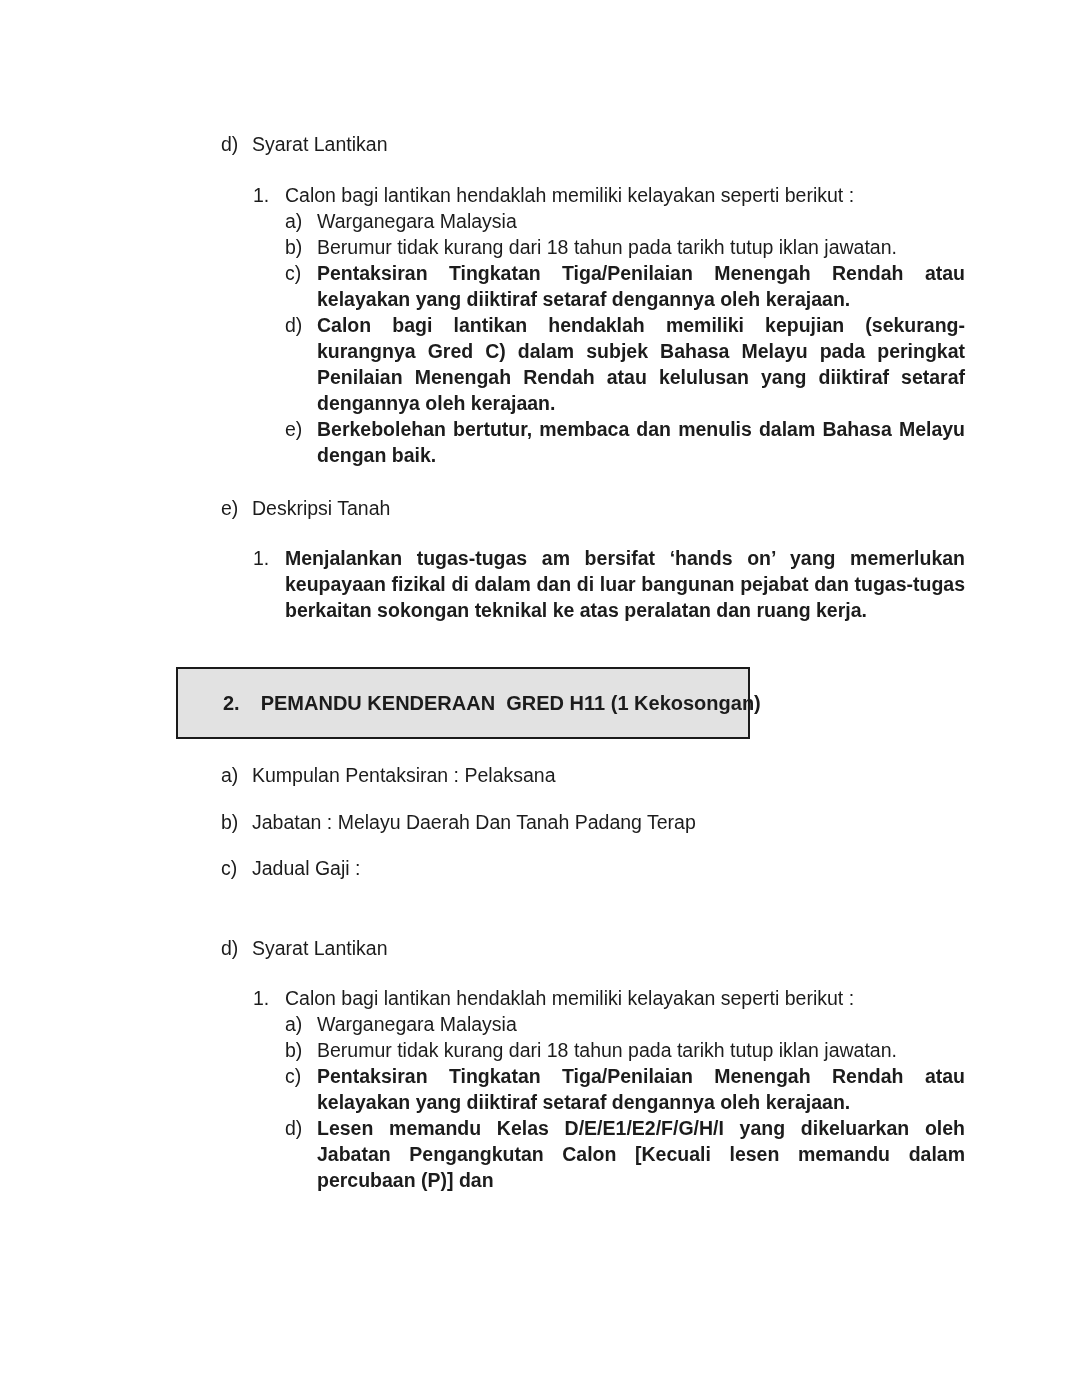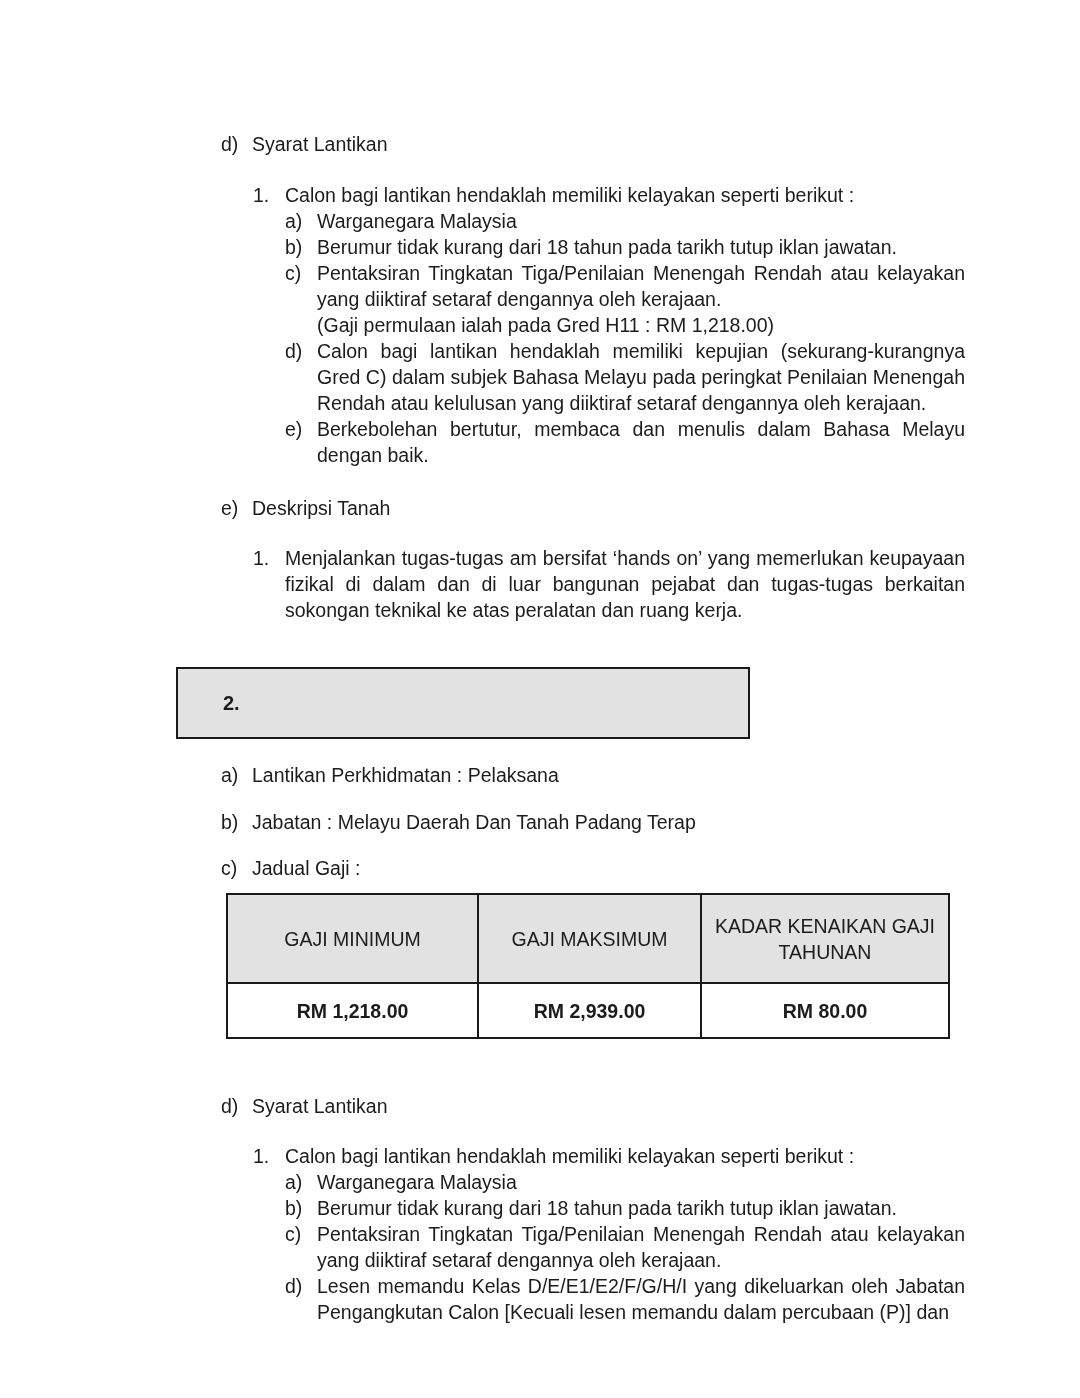--- a/index.html
+++ b/index.html
@@ -12,21 +12,21 @@
     font-size:19.5px;
     line-height:26px;
     color:#1c1c1c;
   }
   .content{box-sizing:border-box;padding:131px 115px 0 221px;}
   .row{display:flex;align-items:flex-start;}
   .lbl{flex:0 0 31px;}
   .lbl2{flex:0 0 32px;}
   .txtcol{flex:1 1 auto;min-width:0;}
   .lvl2{margin-left:32px;}
-  .just{text-align:justify;}
+  .just{text-align:justify;font-weight:bold;}
   .mt25{margin-top:25px;}
   .mt27{margin-top:27px;}
   .mt24{margin-top:24px;}
   .mt23{margin-top:23px;}
   .mt21{margin-top:21px;}
   .mt20{margin-top:20px;}
   .job-box{
     box-sizing:border-box;
     margin:44px 0 0 -45px;
     width:574px;height:72px;
@@ -83,21 +83,20 @@
               <div class="txtcol">Warganegara Malaysia</div>
             </div>
             <div class="row">
               <span class="lbl2">b)</span>
               <div class="txtcol">Berumur tidak kurang dari 18 tahun pada tarikh tutup iklan jawatan.</div>
             </div>
             <div class="row">
               <span class="lbl2">c)</span>
               <div class="txtcol">
                 <div class="just">Pentaksiran Tingkatan Tiga/Penilaian Menengah Rendah atau kelayakan yang diiktiraf setaraf dengannya oleh kerajaan.</div>
-                <div>(Gaji permulaan ialah pada Gred H11 : RM 1,218.00)</div>
               </div>
             </div>
             <div class="row">
               <span class="lbl2">d)</span>
               <div class="txtcol just">Calon bagi lantikan hendaklah memiliki kepujian (sekurang-kurangnya Gred C) dalam subjek Bahasa Melayu pada peringkat Penilaian Menengah Rendah atau kelulusan yang diiktiraf setaraf dengannya oleh kerajaan.</div>
             </div>
             <div class="row">
               <span class="lbl2">e)</span>
               <div class="txtcol just">Berkebolehan bertutur, membaca dan menulis dalam Bahasa Melayu dengan baik.</div>
             </div>
@@ -113,56 +112,36 @@
 
     <div class="lvl2 mt24">
       <div class="row">
         <span class="lbl2">1.</span>
         <div class="txtcol just">Menjalankan tugas-tugas am bersifat ‘hands on’ yang memerlukan keupayaan fizikal di dalam dan di luar bangunan pejabat dan tugas-tugas berkaitan sokongan teknikal ke atas peralatan dan ruang kerja.</div>
       </div>
     </div>
 
     <div class="job-box">
       <span class="job-num">2.</span>
+      <span class="job-title">PEMANDU KENDERAAN  GRED H11 (1 Kekosongan)</span>
     </div>
 
     <div class="row mt23">
       <span class="lbl">a)</span>
-      <div class="txtcol">Lantikan Perkhidmatan : Pelaksana</div>
+      <div class="txtcol">Kumpulan Pentaksiran : Pelaksana</div>
     </div>
     <div class="row mt21">
       <span class="lbl">b)</span>
       <div class="txtcol">Jabatan : Melayu Daerah Dan Tanah Padang Terap</div>
     </div>
     <div class="row mt20">
       <span class="lbl">c)</span>
       <div class="txtcol">Jadual Gaji :</div>
     </div>
 
-    <table class="salary">
-      <colgroup>
-          <col style="width:251px">
-          <col style="width:223px">
-          <col style="width:248px">
-        </colgroup>
-      <thead>
-        <tr>
-          <th>GAJI MINIMUM</th>
-          <th>GAJI MAKSIMUM</th>
-          <th>KADAR KENAIKAN GAJI TAHUNAN</th>
-        </tr>
-      </thead>
-      <tbody>
-        <tr>
-          <td>RM 1,218.00</td>
-          <td>RM 2,939.00</td>
-          <td>RM 80.00</td>
-        </tr>
-      </tbody>
-    </table>
 
     <div class="row" style="margin-top:54px;">
       <span class="lbl">d)</span>
       <span>Syarat Lantikan</span>
     </div>
 
     <div class="lvl2 mt24">
       <div class="row">
         <span class="lbl2">1.</span>
         <div class="txtcol">

